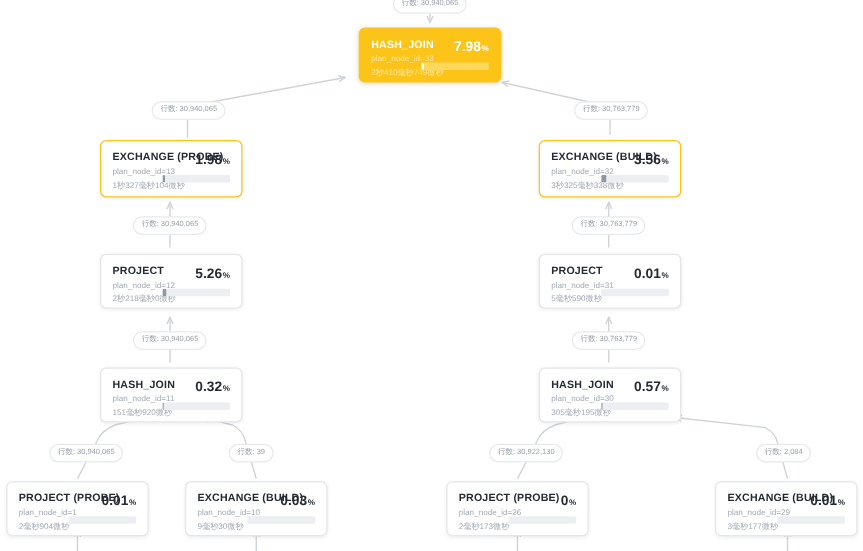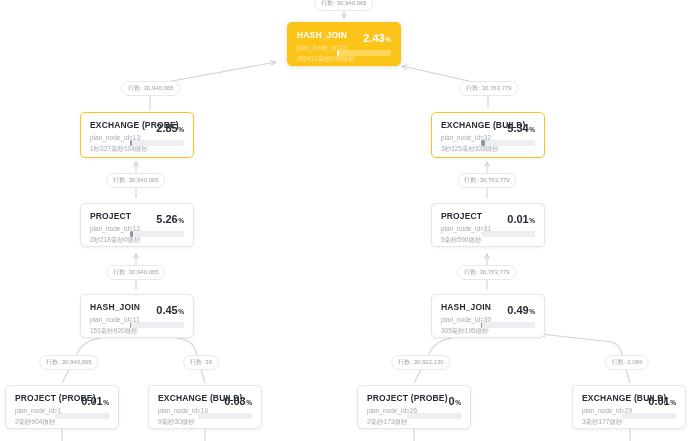--- a/index.html
+++ b/index.html
@@ -173,49 +173,49 @@
 
   <div class="elabel" style="left:627px;top:355px;">行数: 2,084</div>
 
   <div class="node root" style="left:287px;top:22px;width:114px;height:44px;">
     <div class="left">
       <div class="title">HASH_JOIN</div>
       <div class="sub">plan_node_id=33</div>
       <div class="sub">2秒410毫秒749微秒</div>
     </div>
     <div class="right">
-      <div class="pct"><span>2.43</span><span class="u">%</span></div>
+      <div class="pct"><span>7.98</span><span class="u">%</span></div>
       <div class="bar">
           <div class="fill" style="width:4.49%"></div>
         </div>
     </div>
   </div>
 
   <div class="node sel" style="left:80px;top:112px;width:114px;height:46px;">
     <div class="left">
       <div class="title">EXCHANGE (PROBE)</div>
       <div class="sub">plan_node_id=13</div>
       <div class="sub">1秒327毫秒104微秒</div>
     </div>
     <div class="right">
-      <div class="pct"><span>2.85</span><span class="u">%</span></div>
+      <div class="pct"><span>1.98</span><span class="u">%</span></div>
       <div class="bar">
           <div class="fill" style="width:3.2%"></div>
         </div>
     </div>
   </div>
 
   <div class="node sel" style="left:431px;top:112px;width:114px;height:46px;">
     <div class="left">
       <div class="title">EXCHANGE (BUILD)</div>
       <div class="sub">plan_node_id=32</div>
       <div class="sub">3秒325毫秒338微秒</div>
     </div>
     <div class="right">
-      <div class="pct"><span>5.34</span><span class="u">%</span></div>
+      <div class="pct"><span>3.56</span><span class="u">%</span></div>
       <div class="bar">
           <div class="fill" style="width:7%"></div>
         </div>
     </div>
   </div>
 
   <div class="node" style="left:80px;top:203px;width:114px;height:44px;">
     <div class="left">
       <div class="title">PROJECT</div>
       <div class="sub">plan_node_id=12</div>
@@ -243,35 +243,35 @@
     </div>
   </div>
 
   <div class="node" style="left:80px;top:294px;width:114px;height:44px;">
     <div class="left">
       <div class="title">HASH_JOIN</div>
       <div class="sub">plan_node_id=11</div>
       <div class="sub">151毫秒920微秒</div>
     </div>
     <div class="right">
-      <div class="pct"><span>0.45</span><span class="u">%</span></div>
+      <div class="pct"><span>0.32</span><span class="u">%</span></div>
       <div class="bar">
           <div class="fill" style="width:2%"></div>
         </div>
     </div>
   </div>
 
   <div class="node" style="left:431px;top:294px;width:114px;height:44px;">
     <div class="left">
       <div class="title">HASH_JOIN</div>
       <div class="sub">plan_node_id=30</div>
       <div class="sub">305毫秒195微秒</div>
     </div>
     <div class="right">
-      <div class="pct"><span>0.49</span><span class="u">%</span></div>
+      <div class="pct"><span>0.57</span><span class="u">%</span></div>
       <div class="bar">
           <div class="fill" style="width:2.5%"></div>
         </div>
     </div>
   </div>
 
   <div class="node" style="left:5px;top:385px;width:114px;height:44px;">
     <div class="left">
       <div class="title">PROJECT (PROBE)</div>
       <div class="sub">plan_node_id=1</div>

